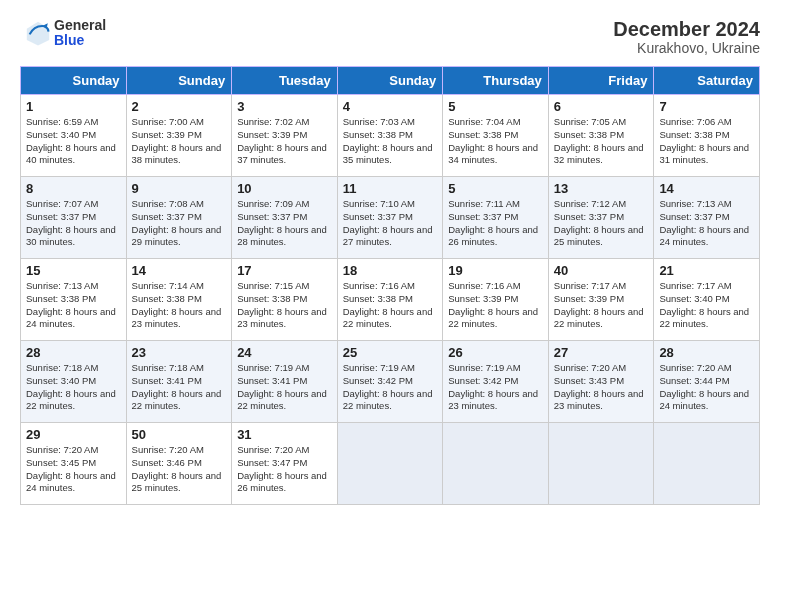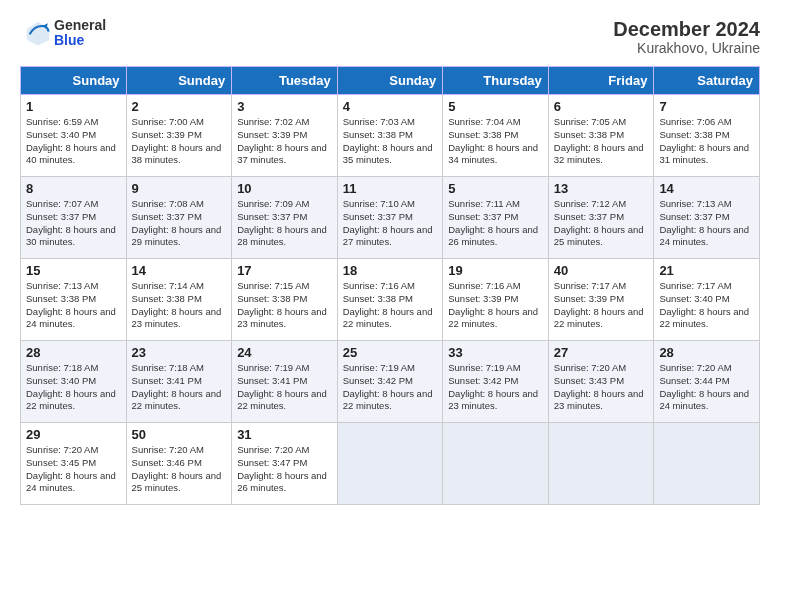--- a/index.html
+++ b/index.html
@@ -166,21 +166,21 @@
           <td><span class="day-num">18</span><span class="cell-text">Sunrise: 7:16 AM<br>Sunset: 3:38 PM<br>Daylight: 8 hours and 22 minutes.</span></td>
           <td><span class="day-num">19</span><span class="cell-text">Sunrise: 7:16 AM<br>Sunset: 3:39 PM<br>Daylight: 8 hours and 22 minutes.</span></td>
           <td><span class="day-num">40</span><span class="cell-text">Sunrise: 7:17 AM<br>Sunset: 3:39 PM<br>Daylight: 8 hours and 22 minutes.</span></td>
           <td><span class="day-num">21</span><span class="cell-text">Sunrise: 7:17 AM<br>Sunset: 3:40 PM<br>Daylight: 8 hours and 22 minutes.</span></td>
         </tr>
         <tr>
           <td><span class="day-num">28</span><span class="cell-text">Sunrise: 7:18 AM<br>Sunset: 3:40 PM<br>Daylight: 8 hours and 22 minutes.</span></td>
           <td><span class="day-num">23</span><span class="cell-text">Sunrise: 7:18 AM<br>Sunset: 3:41 PM<br>Daylight: 8 hours and 22 minutes.</span></td>
           <td><span class="day-num">24</span><span class="cell-text">Sunrise: 7:19 AM<br>Sunset: 3:41 PM<br>Daylight: 8 hours and 22 minutes.</span></td>
           <td><span class="day-num">25</span><span class="cell-text">Sunrise: 7:19 AM<br>Sunset: 3:42 PM<br>Daylight: 8 hours and 22 minutes.</span></td>
-          <td><span class="day-num">33</span><span class="cell-text">Sunrise: 7:19 AM<br>Sunset: 3:42 PM<br>Daylight: 8 hours and 23 minutes.</span></td>
+          <td><span class="day-num">26</span><span class="cell-text">Sunrise: 7:19 AM<br>Sunset: 3:42 PM<br>Daylight: 8 hours and 23 minutes.</span></td>
           <td><span class="day-num">27</span><span class="cell-text">Sunrise: 7:20 AM<br>Sunset: 3:43 PM<br>Daylight: 8 hours and 23 minutes.</span></td>
           <td><span class="day-num">28</span><span class="cell-text">Sunrise: 7:20 AM<br>Sunset: 3:44 PM<br>Daylight: 8 hours and 24 minutes.</span></td>
         </tr>
         <tr>
           <td><span class="day-num">29</span><span class="cell-text">Sunrise: 7:20 AM<br>Sunset: 3:45 PM<br>Daylight: 8 hours and 24 minutes.</span></td>
           <td><span class="day-num">50</span><span class="cell-text">Sunrise: 7:20 AM<br>Sunset: 3:46 PM<br>Daylight: 8 hours and 25 minutes.</span></td>
           <td><span class="day-num">31</span><span class="cell-text">Sunrise: 7:20 AM<br>Sunset: 3:47 PM<br>Daylight: 8 hours and 26 minutes.</span></td>
           <td class="empty-cell"></td>
           <td class="empty-cell"></td>
           <td class="empty-cell"></td>

